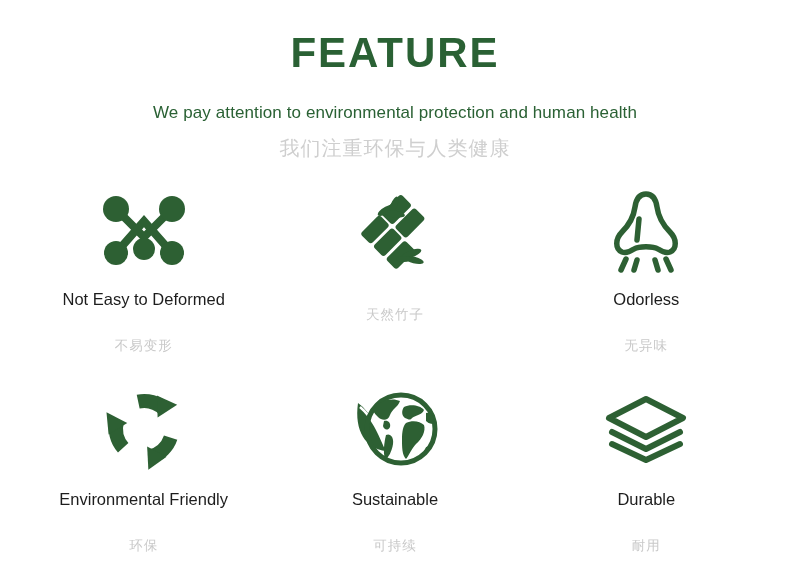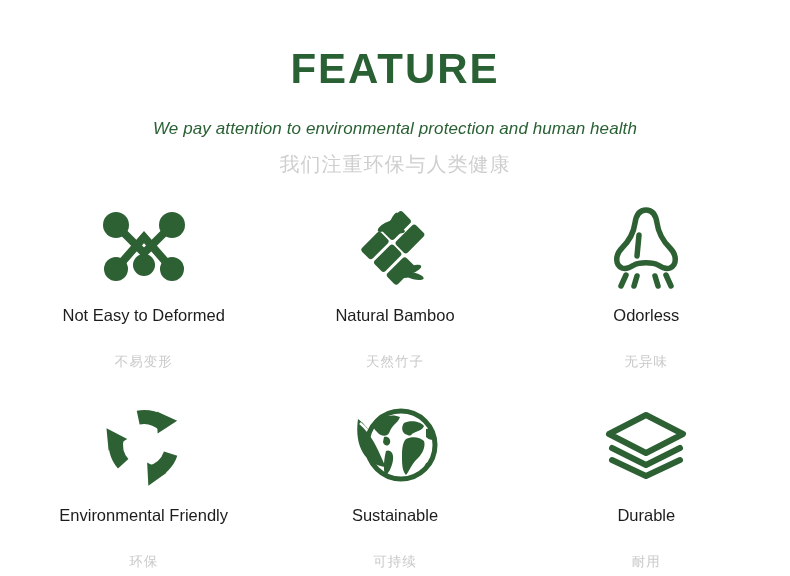--- a/index.html
+++ b/index.html
@@ -25,30 +25,29 @@
   .header {
     text-align: center;
     padding-top: 30px;
   }
   .page-title {
     font-size: 42px;
     font-weight: bold;
     letter-spacing: 2px;
     color: #2a6134;
     line-height: 1.05;
-    margin: 17px;
+    margin: 1px;
     font-family: "Liberation Sans", "DejaVu Sans", sans-serif;
   }
   .subtitle-en {
     margin-top: 28px;
     font-size: 17px;
     color: #2a6134;
     letter-spacing: 0.1px;
     line-height: 1.2;
-    font-style: italic;
   }
   .subtitle-zh {
     margin-top: 13px;
     font-size: 20px;
     color: #cfcfcf;
     letter-spacing: 1px;
     line-height: 1.2;
   }
 
   
@@ -151,21 +150,20 @@
             </g>
 
             <g transform="translate(44,52)">
               <ellipse cx="12" cy="10" rx="11" ry="3.6" transform="rotate(-22 12 10)"></ellipse>
               <ellipse cx="15" cy="16" rx="10" ry="3.3" transform="rotate(14 15 16)"></ellipse>
               <ellipse cx="5" cy="15" rx="8" ry="3"></ellipse>
             </g>
           </g>
         </svg>
       </div>
-      <div class="cell-label">Natural Bamboo</div>
       <div class="cell-label-zh">天然竹子</div>
     </div>
 
     <div class="cell">
       <div class="icon-wrap">
         <svg width="72" height="86" viewBox="0 0 72 86" aria-hidden="true">
           <g fill="none" stroke="#2d6033" stroke-width="5.5" stroke-linecap="round" stroke-linejoin="round">
             <path d="M36 6
                      C29 6 26 12 25 19
                      C23.5 30 19 37 12 44

